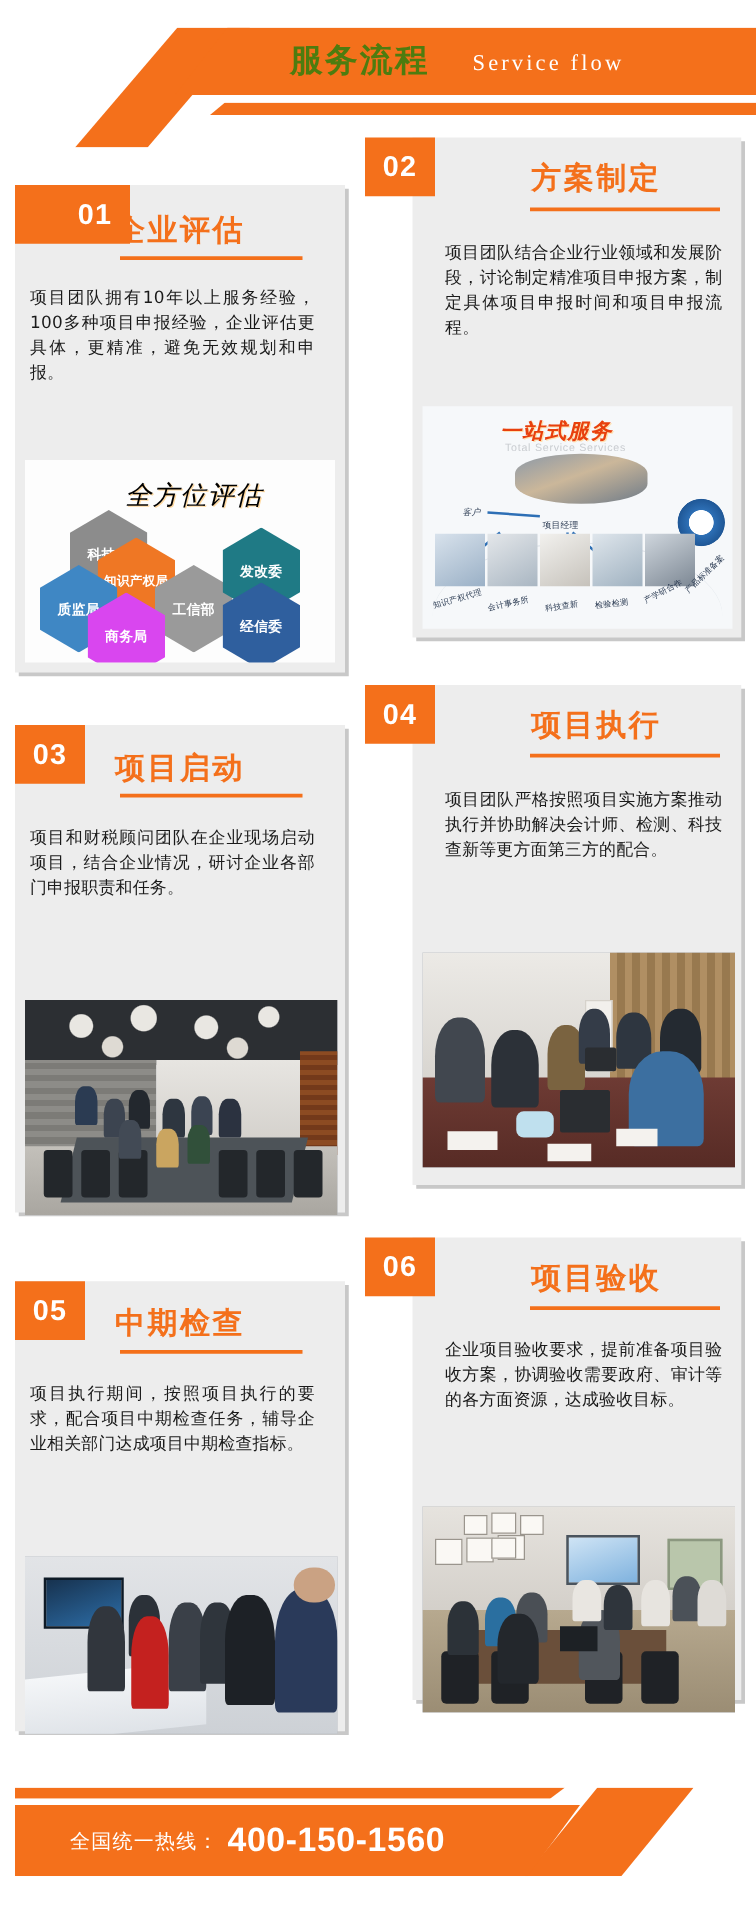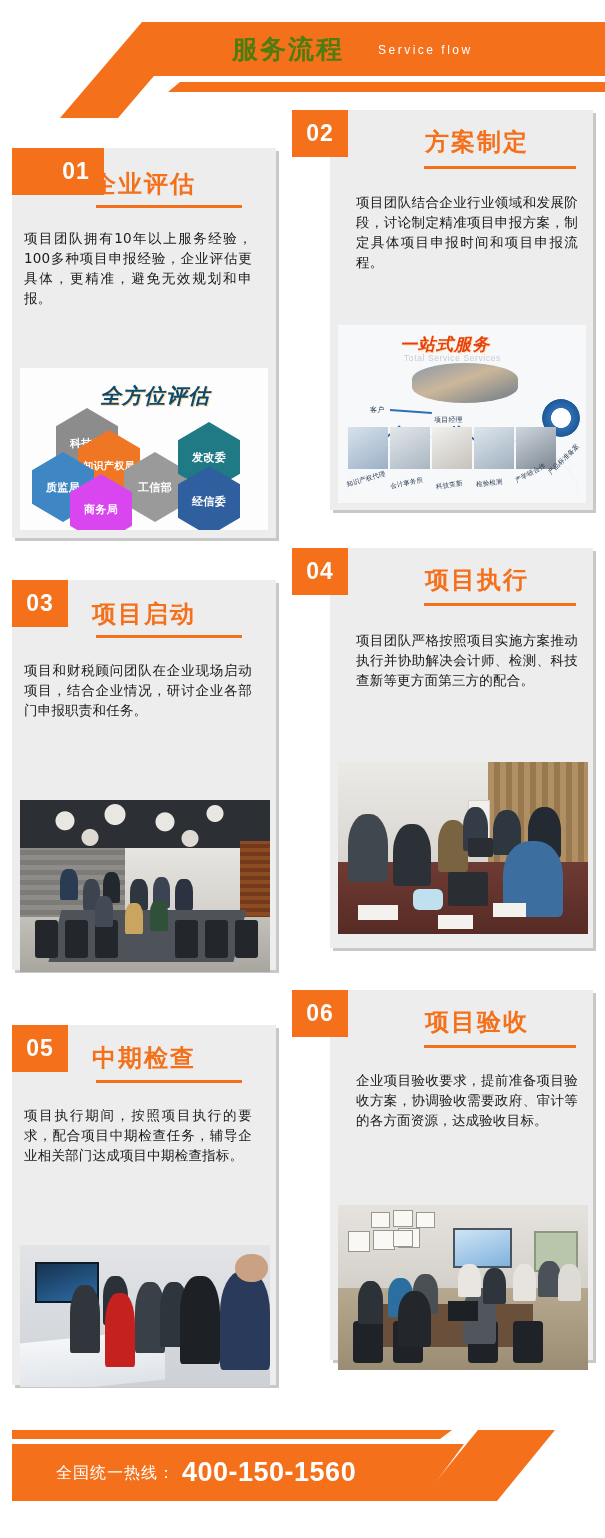--- a/index.html
+++ b/index.html
@@ -51,25 +51,25 @@
     left: 232px; top: 30px;
     font-size: 26px;
     font-weight: bold;
     color: #4d7c0f;
     letter-spacing: 2px;
     line-height: 38px;
   }
   .header-title-en {
     position: absolute;
     left: 378px; top: 38px;
-    font-size: 12px;
+    font-size: 18px;
     color: #ffffff;
     letter-spacing: 2.5px;
     line-height: 24px;
-    font-family: Liberation Sans, sans-serif;
+    font-family: Liberation Serif, serif;
   }
 
   
   .card {
     position: absolute;
     background: #ededed;
     box-shadow: 3px 3px 0 #c8c8c8;
   }
   .card-num {
     position: absolute;
@@ -170,22 +170,22 @@
     color: #ffffff;
     font-size: 11px;
     font-weight: bold;
     line-height: 13px;
     letter-spacing: 0.3px;
   }
   #hex-title {
     position: absolute;
     left: 80px; top: 14px;
     font-size: 21px;
-    font-weight: bold;
-    color: #0c4a6e;
+    font-weight: normal;
+    color: #000000;
     letter-spacing: 1px;
     text-shadow: 1px 1px 0 #ffd9a0;
     font-style: italic;
   }
 
   
   #fig-oss { left: 338px; top: 325px; width: 248px; height: 178px; background: #f6f8fa; }
   #oss-title {
     position: absolute;
     left: 62px; top: 8px;
@@ -393,21 +393,21 @@
 <div class="card-rule" id="rule-02"></div>
 <div class="card-body" id="body-02">项目团队结合企业行业领域和发展阶段，讨论制定精准项目申报方案，制定具体项目申报时间和项目申报流程。</div>
 
 <div class="figure" id="fig-oss">
   <div id="oss-title">一站式服务</div>
   <div id="oss-sub">Total Service Services</div>
   <div class="oss-photo-top"></div>
   <div class="oss-base"></div>
   <div class="oss-seal"></div>
 
-  <div class="oss-lbl" style="left:32px; top:80px;">客户</div>
+  <div class="oss-lbl" style="left:32px; top:80px;font-style:italic;">客户</div>
   <div class="oss-lbl" style="left:96px; top:90px;">项目经理</div>
 
   <div class="oss-arrow" style="left:52px; top:84px; width:42px; transform:rotate(4deg);"></div>
   <div class="oss-arrow" style="left:120px; top:100px; width:56px; transform:rotate(40deg);"></div>
   <div class="oss-arrow" style="left:62px; top:100px; width:52px; transform:rotate(140deg);"></div>
   <div class="oss-arrow" style="left:116px; top:100px; width:30px; transform:rotate(90deg);"></div>
 
   <div class="oss-tile" style="left:10px; background:linear-gradient(150deg,#d8e2ec,#9ab0c6);"></div>
   <div class="oss-tile" style="left:52px; background:linear-gradient(150deg,#e4e7ea,#a9b6c2);"></div>
   <div class="oss-tile" style="left:94px; background:linear-gradient(150deg,#f2f1ee,#c6c2bb);"></div>

